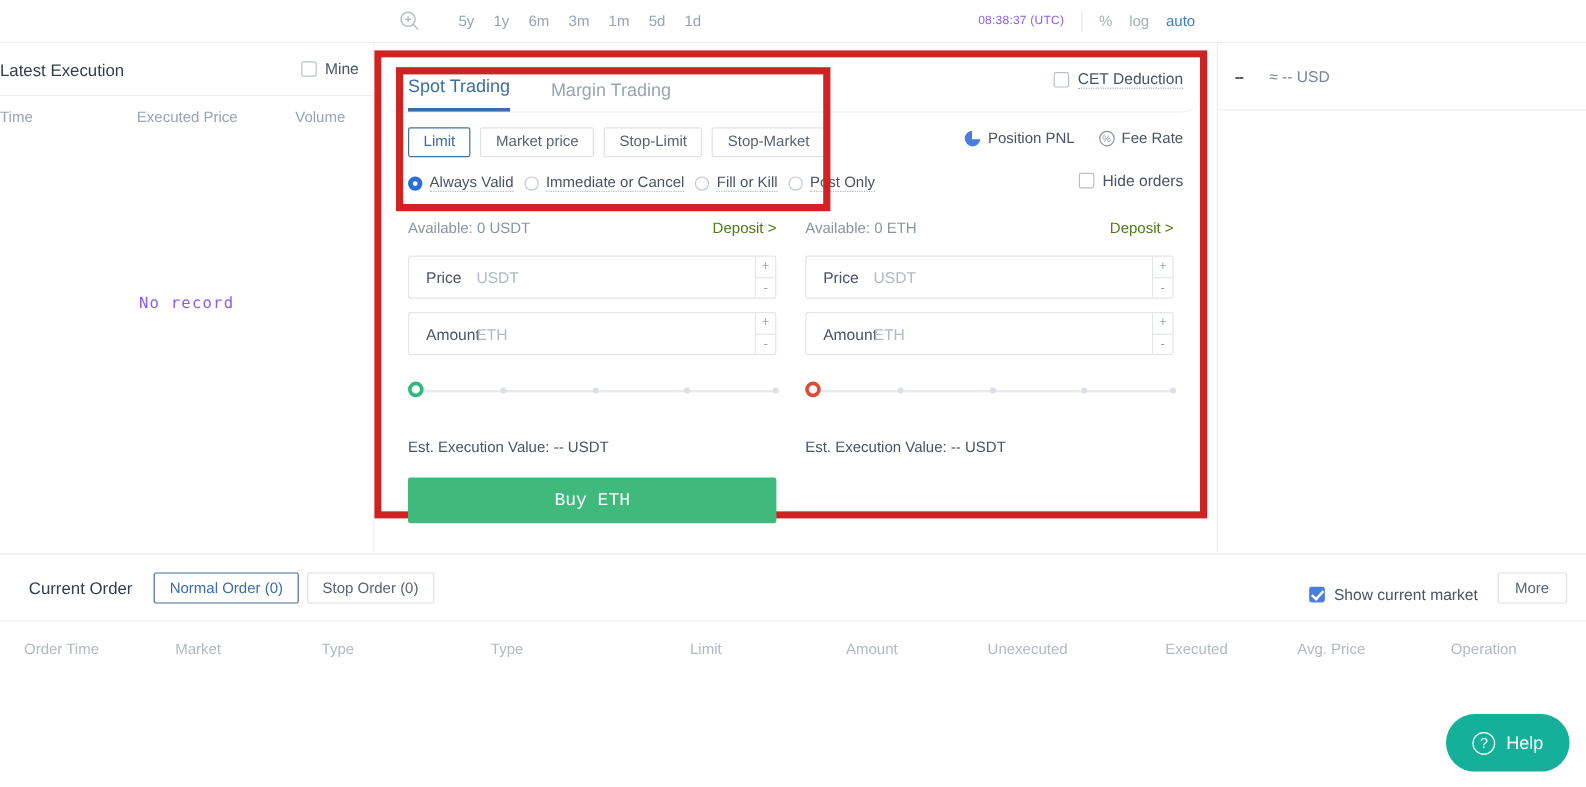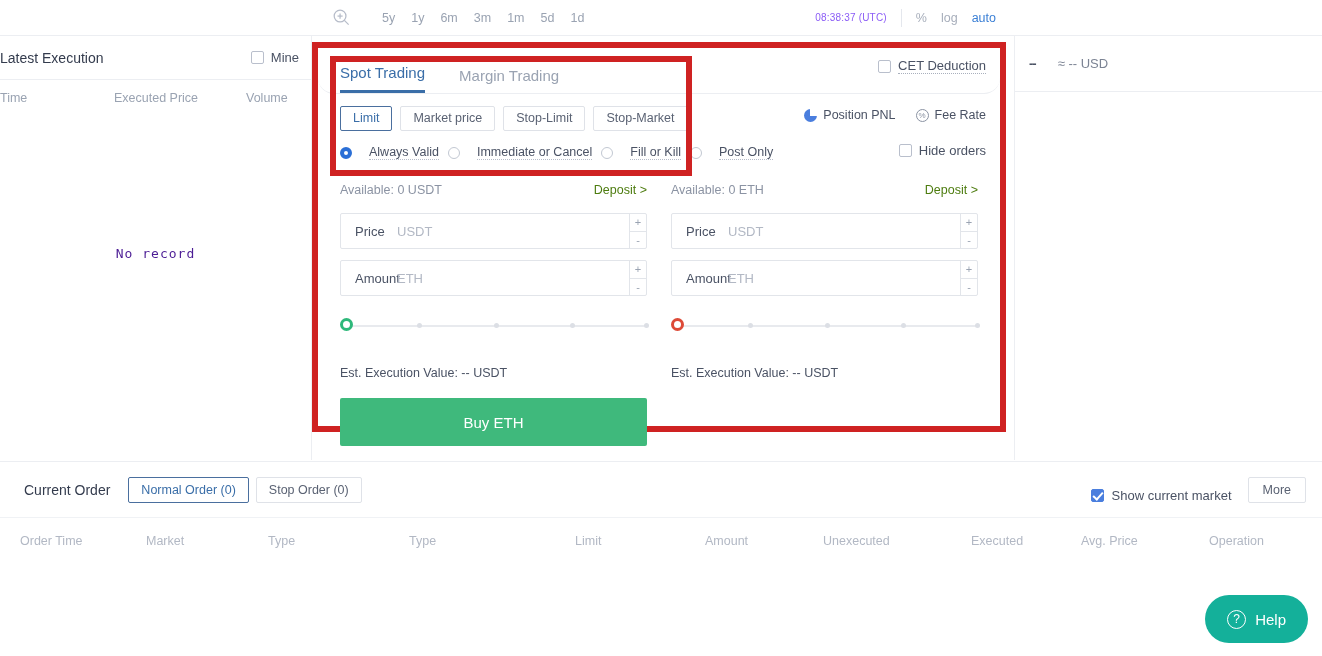--- a/index.html
+++ b/index.html
@@ -37,21 +37,21 @@
   .lp-head { height:44px; display:flex; align-items:center; padding:0 12px 0 0; border-bottom:1px solid #eceef2; }
   .lp-title { font-size:14px; color:#333b4d; }
   .lp-mine { margin-left:auto; display:flex; align-items:center; gap:7px; color:#4a5264; font-size:13px; cursor:pointer; }
   .cb { width:13px; height:13px; border:1px solid #b9bfcc; background:#fff; border-radius:2px; display:inline-block; }
   .cb.checked { background:#4a7ede; border-color:#4a7ede; position:relative; }
   .cb.checked::after{ content:""; position:absolute; left:3.5px; top:0.5px; width:4px; height:8px; border:solid #fff; border-width:0 2px 2px 0; transform:rotate(42deg); }
   .lp-cols { height:36px; display:flex; align-items:center; color:#9aa3b2; font-size:12.5px; }
   .lp-cols span:nth-child(1){ width:114px; }
   .lp-cols span:nth-child(2){ width:132px; }
   .lp-cols span:nth-child(3){ width:auto; }
-  .no-record { margin-top:130px; text-align:center; color:#4c1d95; font-size:13px; font-family:"DejaVu Sans Mono", monospace; letter-spacing:1px; }
+  .no-record { margin-top:130px; text-align:center; color:#8b5cf6; font-size:13px; font-family:"DejaVu Sans Mono", monospace; letter-spacing:1px; }
 
   
   .right-panel { position:absolute; left:1014px; top:36px; width:308px; height:424px; background:#fff; border-left:1px solid #eceef2; }
   .rp-row { height:56px; display:flex; align-items:center; padding:0 14px; border-bottom:1px solid #eceef2; gap:22px; color:#7b8393; font-size:13px; }
   .rp-dash { color:#4a5264; font-weight:bold; letter-spacing:-1px; }
 
   
   .trade-outer { position:absolute; left:312px; top:42px; width:694px; height:390px; border:6px solid #cf2222; background:#fff; }
   .trade-inner { position:absolute; inset:0; background:#fff; }
 
@@ -59,21 +59,21 @@
 
   .tabs-row { height:46px; display:flex; align-items:flex-end; padding-left:22px; gap:34px; border-bottom:1px solid #eceef2;border-radius:16px; }
   .tab { font-size:15px; padding-bottom:9px; cursor:pointer; color:#9aa3b2; }
   .tab.active { color:#3a6ea8; border-bottom:3px solid #3a6ea8; }
 
   .type-row { display:flex; gap:8px; padding:12px 0 0 22px; }
   .type-btn { height:25px; line-height:23px; padding:0 12px; font-size:12.5px; color:#5a6273; border:1px solid #dfe2e8; background:#fff; border-radius:2px; cursor:pointer; }
   .type-btn.active { color:#3a6ea8; border-color:#4a6f9e; }
 
   .validity-row { display:flex; align-items:center; gap:9px; padding:14px 0 0 22px; }
-  .vr-item { display:flex; align-items:center; gap:17px; cursor:pointer;text-align:right; }
+  .vr-item { display:flex; align-items:center; gap:6px; cursor:pointer;text-align:right; }
   .radio { width:12px; height:12px; border-radius:50%; border:1px solid #c2c8d2; background:#fff; display:inline-block; }
   .radio.on { border:4px solid #2b6fd6; background:#fff; }
   .vr-label { font-size:12.5px; color:#4a5264; border-bottom:1px dotted #b6bcc9; }
 
   .opt-right { position:absolute; right:14px; top:10px; display:flex; align-items:center; gap:7px; font-size:13px; color:#4a5264; cursor:pointer; }
   .opt-right .ul { border-bottom:1px dotted #a9b0bd; }
   .pnl-row { position:absolute; right:14px; top:60px; display:flex; align-items:center; gap:20px; }
   .pnl-item { display:flex; align-items:center; gap:6px; font-size:12.5px; color:#4a5264; cursor:pointer; }
   .pie-icon { width:13px; height:13px; border-radius:50%; background:#4a7ede; position:relative; }
   .pie-icon::after{ content:""; position:absolute; right:-1px; top:-1px; width:8px; height:8px; background:#fff; border-radius:0 50% 0 0; }
@@ -97,21 +97,21 @@
   .stepper div:first-child { border-bottom:1px solid #e2e5ea; }
 
   .slider { margin-top:22px; height:16px; position:relative; }
   .slider-track { position:absolute; left:8px; right:0; top:7px; height:2px; background:#e8eaee; }
   .tick { position:absolute; top:4.5px; width:5px; height:5px; border-radius:50%; background:#dcdfe5; }
   .knob { position:absolute; left:0; top:0; width:13px; height:13px; border-radius:50%; border:3px solid #2eb87a; background:#fff; }
   .knob.sell { border-color:#dd4a37; }
 
   .est { margin-top:32px; font-size:12.5px; color:#4a5264; }
 
-  .action-btn { margin-top:18px; height:48px; width:100%; border:0; border-radius:2px; color:#fff; font-size:15px; cursor:pointer; font-family:Liberation Sans, sans-serif; }
+  .action-btn { margin-top:18px; height:38px; width:100%; border:0; border-radius:2px; color:#fff; font-size:15px; cursor:pointer; font-family:Liberation Mono, monospace; }
   .buy { background:#3fb97c; }
   .sell-btn { background:#e15540; }
 
   
   .orders { position:absolute; left:0; top:461px; width:1322px; height:223px; background:#fff; border-top:1px solid #eceef2; }
   .ord-head { height:56px; display:flex; align-items:center; padding:0 16px 0 24px; border-bottom:1px solid #f0f2f5; }
   .ord-title { font-size:14px; color:#333b4d; margin-right:18px; }
   .ord-tab { height:26px; line-height:24px; padding:0 12px; font-size:12.5px; border:1px solid #dfe2e8; background:#fff; color:#5a6273; cursor:pointer; border-radius:2px; }
   .ord-tab.active { color:#3a6ea8; border-color:#4a6f9e; }
   .ord-tab + .ord-tab { margin-left:7px; }

